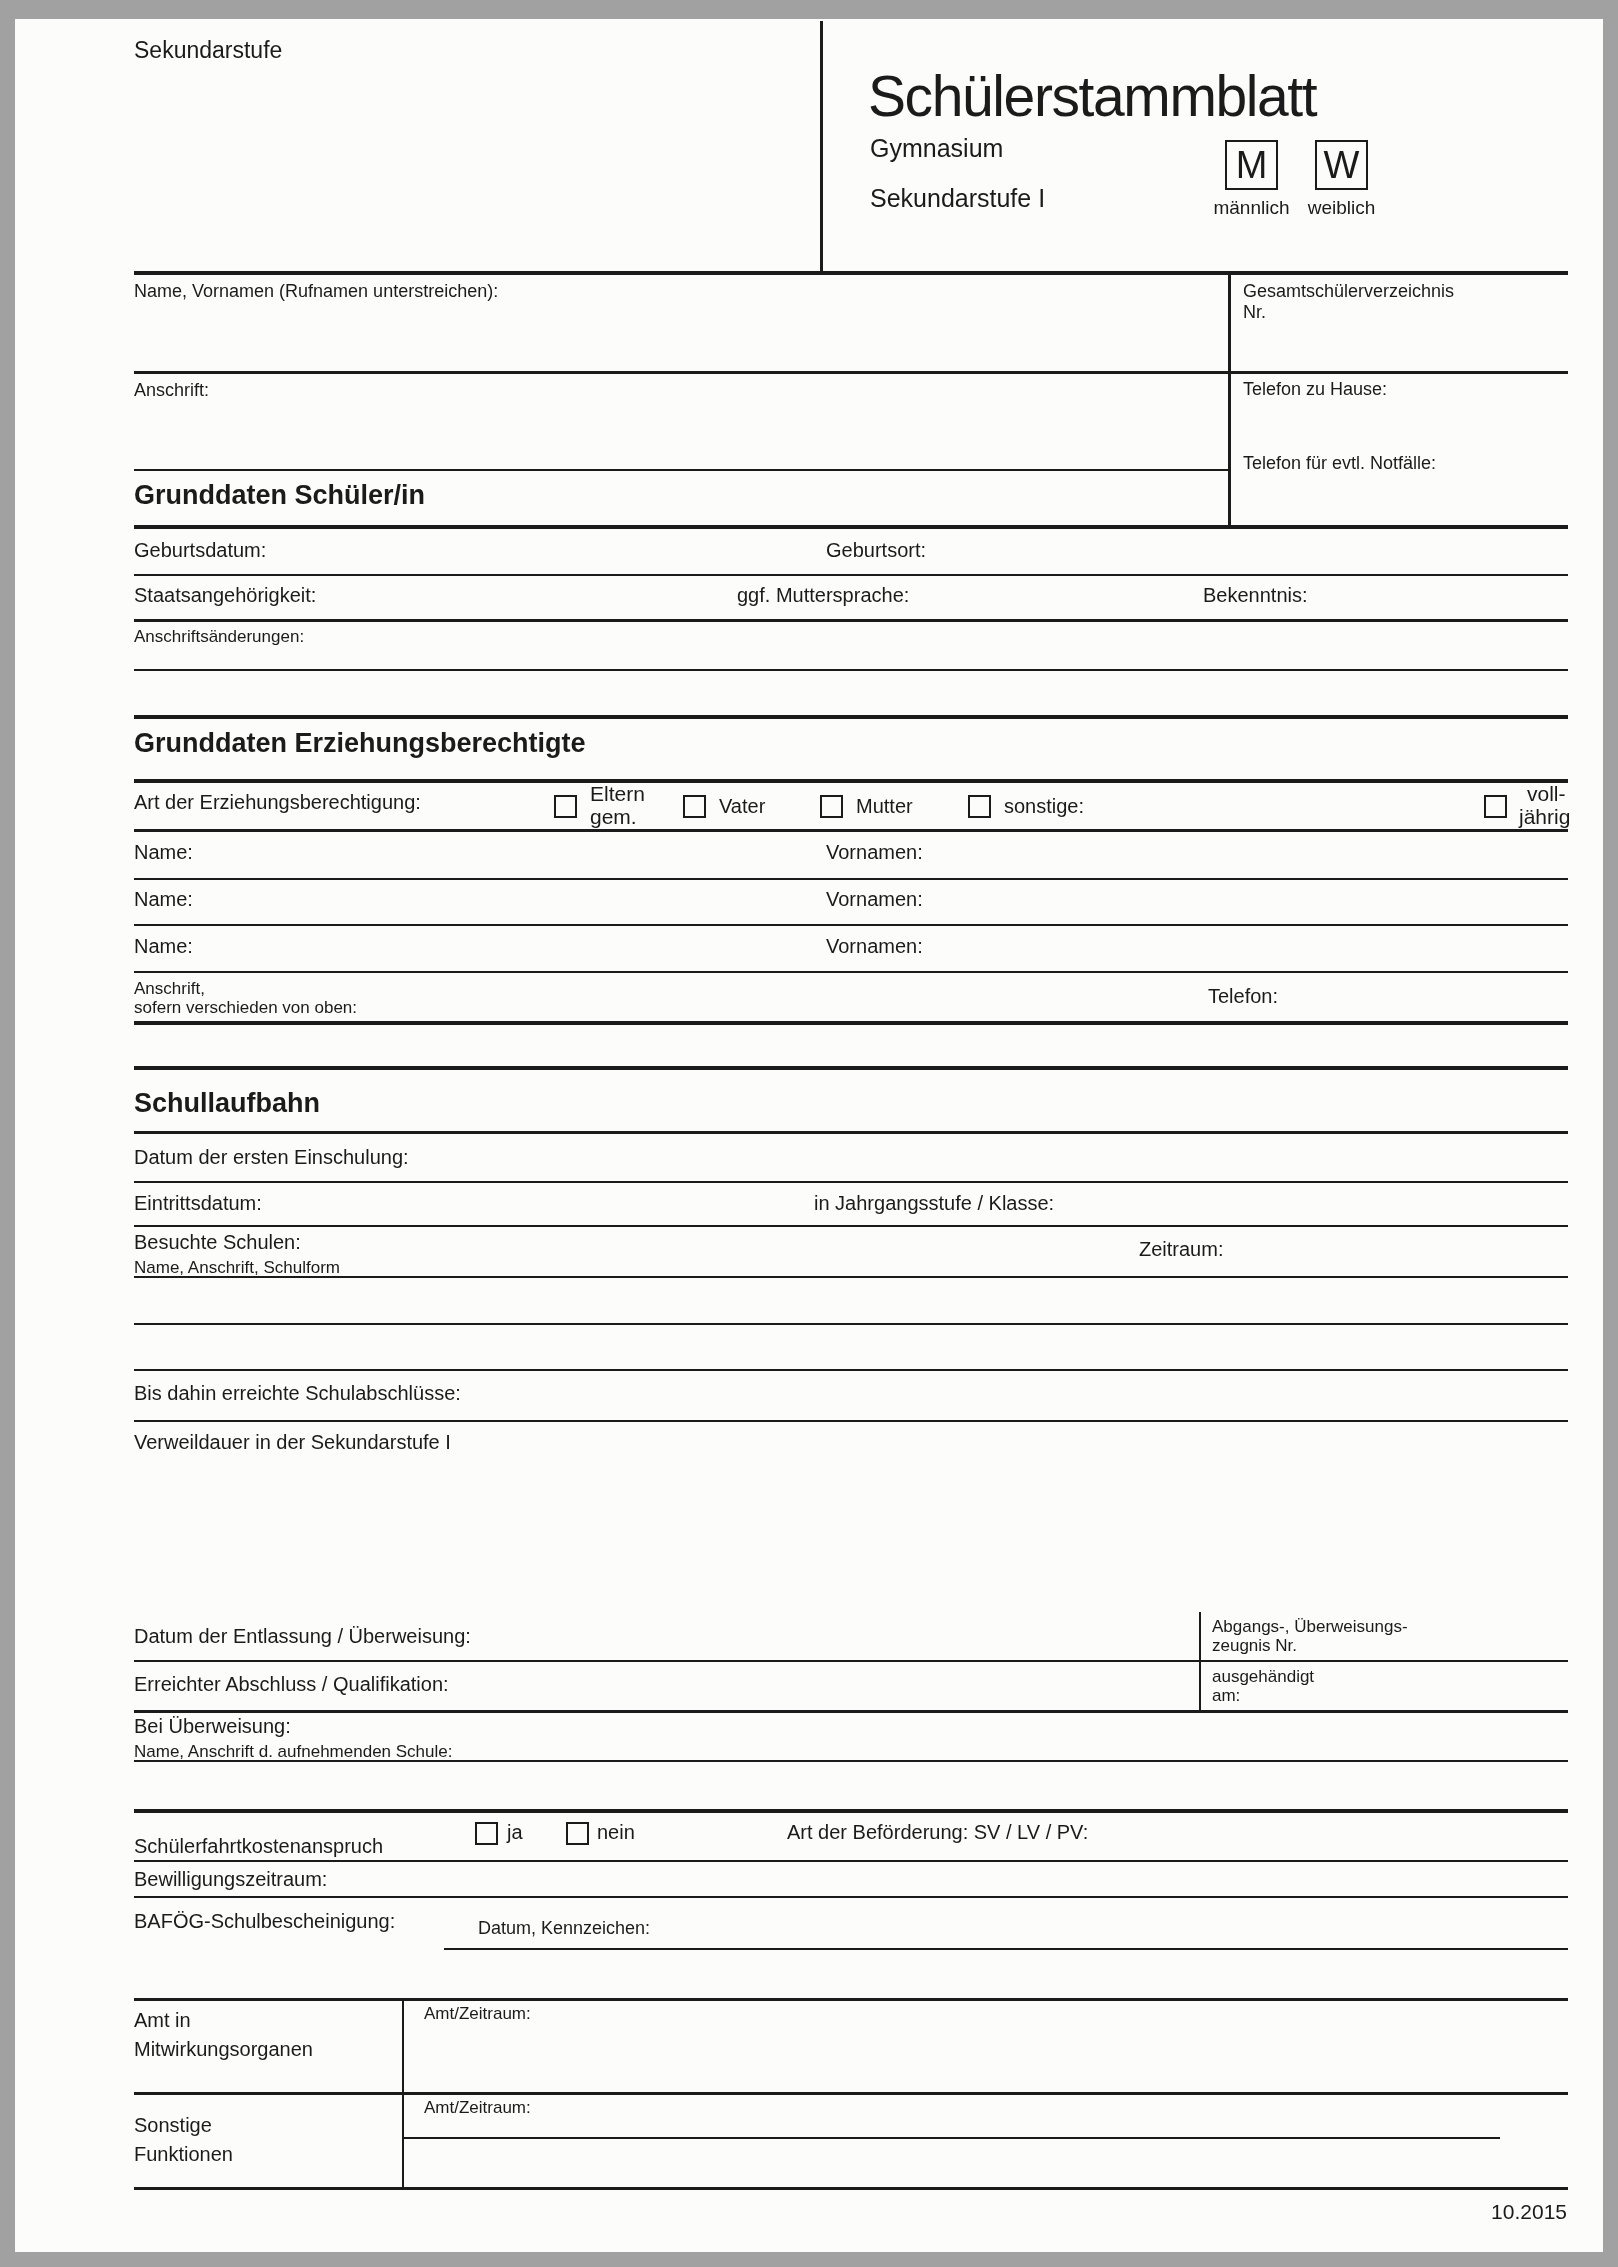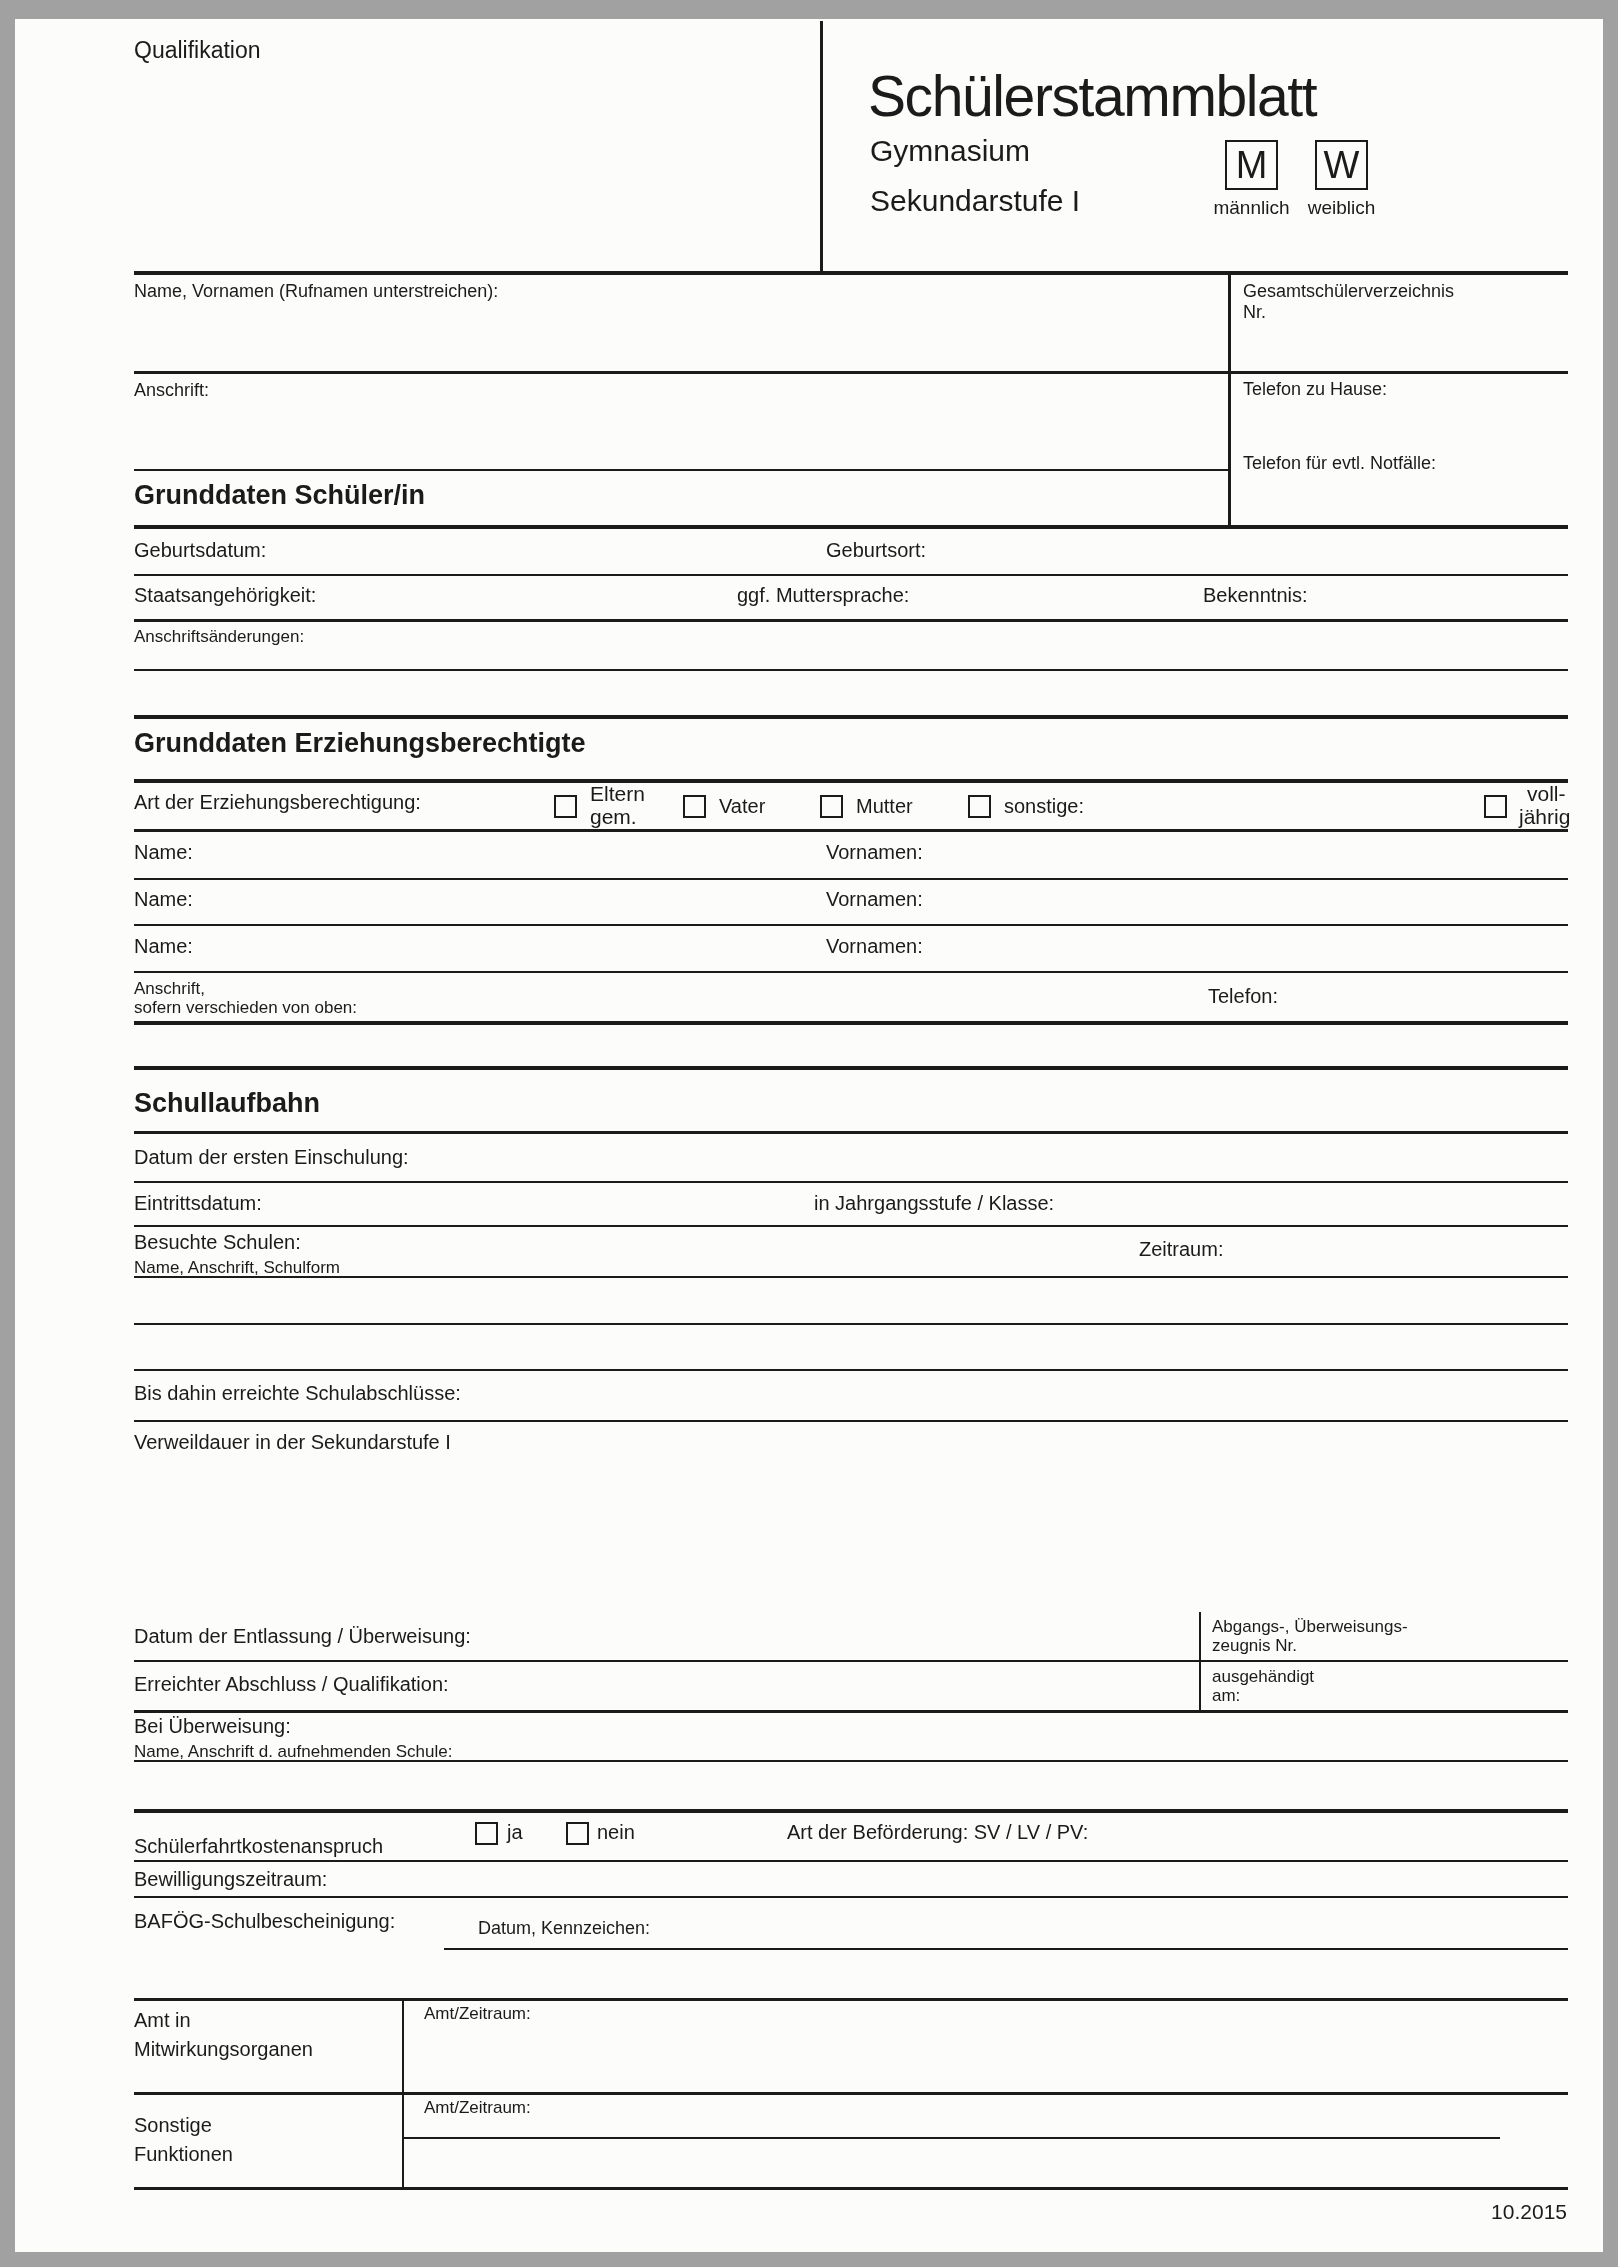--- a/index.html
+++ b/index.html
@@ -7,37 +7,37 @@
   .page{position:relative;width:1618px;height:2267px;background:#a1a1a1;overflow:hidden;}
   .paper{position:absolute;left:15.3px;top:19px;width:1588px;height:2233px;background:#fcfcfa;}
   .t{position:absolute;color:#1b1b1b;line-height:1.12;white-space:nowrap;}
   .s18{font-size:17px;}
   .s19{font-size:18px;}
   .s20{font-size:19px;}
   .s22{font-size:21px;}
   .s24{font-size:23px;}
   .s25{font-size:20px;}
   .s28b{font-size:27px;font-weight:bold;}
-  .s34{font-size:30px;text-align:center;}
+  .s34{font-size:25px;text-align:center;}
   .s60{font-size:57px;letter-spacing:-1.4px;}
   .hl{position:absolute;background:#1b1b1b;height:2.9px;}
   .vl{position:absolute;background:#1b1b1b;width:2.9px;}
   .cb{position:absolute;width:23px;height:23px;border:2.4px solid #1b1b1b;background:#fcfcfa;box-sizing:border-box;}
   .gbox{position:absolute;width:53px;height:50px;border:2.9px solid #1b1b1b;box-sizing:border-box;
         display:flex;align-items:center;justify-content:center;font-size:38px;color:#1b1b1b;}
   .tc{text-align:center;}
   .tr{text-align:right;}
 </style>
 </head>
 <body>
 
 <div class="page">
   <div class="paper"></div>
 
-  <div class="t s24" style="left:134px;top:38px;">Qualifikation</div>
+  <div class="t s24" style="left:134px;top:38px;">Sekundarstufe</div>
   <div class="vl" style="left:820px;top:21px;height:250px;"></div>
 
   <div class="t s60" style="left:868px;top:65px;">Schülerstammblatt</div>
   <div class="t s34" style="left:870px;top:134px;">Gymnasium</div>
   <div class="t s34" style="left:870px;top:184px;">Sekundarstufe I</div>
 
   <div class="gbox" style="left:1225px;top:140px;">
       <span>M</span>
     </div>
   <div class="gbox" style="left:1315px;top:140px;">

